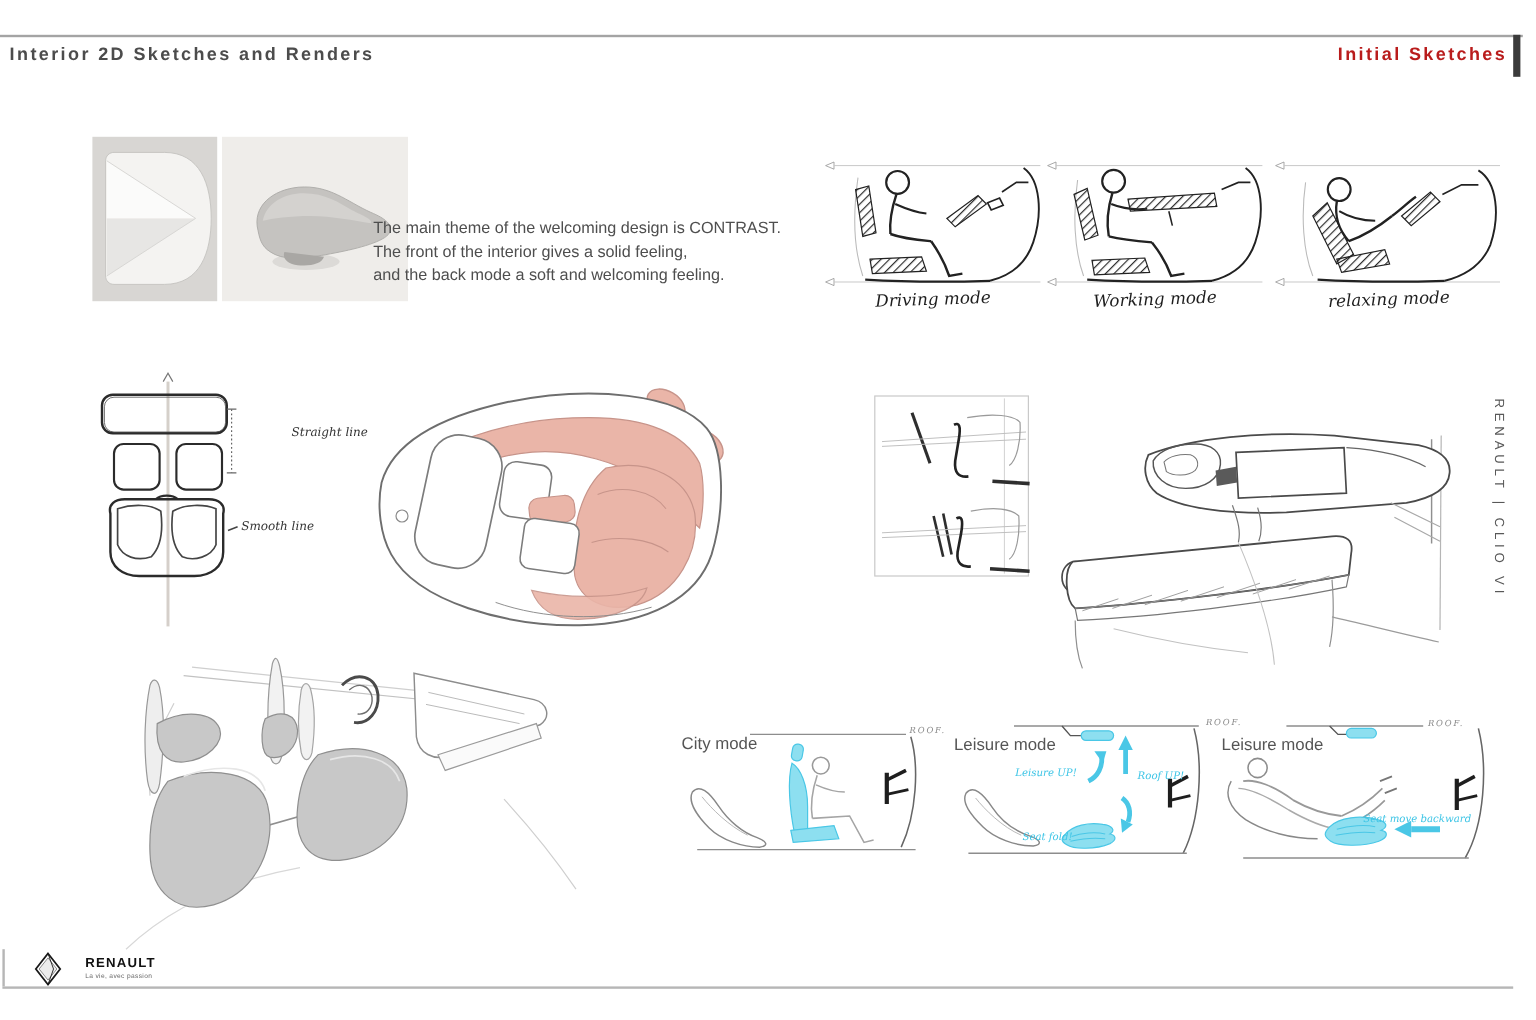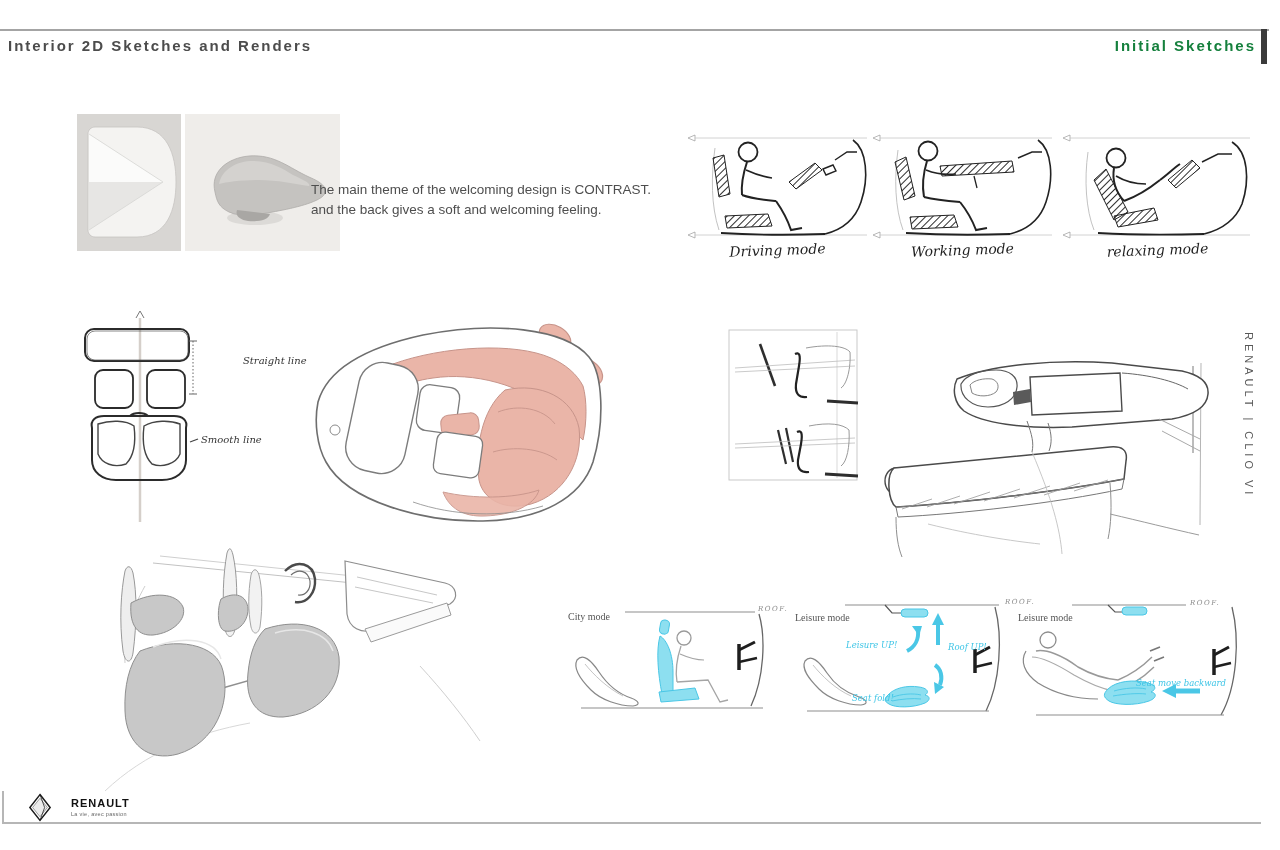--- a/index.html
+++ b/index.html
@@ -3,21 +3,21 @@
 <meta charset="utf-8">
 <style>
   html,body{margin:0;padding:0;background:#fff;}
   .page{position:relative;width:1280px;height:850px;background:#ffffff;overflow:hidden;
         font-family:"Liberation Sans",sans-serif;}
   .abs{position:absolute;}
 
   
   .rule-top{left:0;top:29px;width:1269px;height:2px;background:#a4a4a4;}
   .page-title{left:8px;top:37px;font-size:15px;letter-spacing:2px;color:#4c4c4c;font-weight:600;}
-  .section-title{right:24px;top:37px;font-size:15px;letter-spacing:2px;color:#15803d;font-weight:600;}
+  .section-title{right:24px;top:37px;font-size:15px;letter-spacing:2px;color:#b91c1c;font-weight:600;}
   .corner-bar{left:1261px;top:29px;width:6px;height:35px;background:#3b3b3b;}
 
   
   .render{overflow:hidden;}
   .render-a{left:37px;top:98px;width:104px;height:137px;background:#d8d6d3;}
   .render-b{left:145px;top:98px;width:155px;height:137px;background:#efedea;}
 
   
   .intro{left:311px;top:180px;font-size:13.5px;line-height:19.5px;color:#4e4e4e;}
 
@@ -31,21 +31,21 @@
   .mode-fig{width:185px;height:152px;}
   .mode-a{left:645px;top:100px;}
   .mode-b{left:830px;top:100px;}
   .mode-c{left:1020px;top:100px;width:195px;}
 
   
   .bm{height:142px;}
   .bm-city{left:563px;top:598px;width:228px;}
   .bm-l1{left:791px;top:593px;width:235px;}
   .bm-l2{left:1014px;top:593px;width:255px;}
-  .bm-label{font-size:10px;color:#555;font-family:Liberation Serif, serif;}
+  .bm-label{font-size:14px;color:#555;}
   .roof-note{font-family:"DejaVu Serif",serif;font-style:italic;font-size:7px;color:#8a8a8a;letter-spacing:1.5px;}
   .cyan-note{font-family:"DejaVu Serif",serif;font-style:italic;font-size:8.5px;color:#3ec5e6;white-space:nowrap;}
 
   
   .side-label{left:1243px;top:332px;writing-mode:vertical-rl;font-size:11px;letter-spacing:4px;color:#585858;}
 
   
   .rule-bottom{left:2px;top:822px;width:1259px;height:2px;background:#b6b6b6;}
   .footer-tick{left:2px;top:791px;width:2px;height:31px;background:#b6b6b6;}
   .logo{left:28px;top:793px;display:flex;align-items:center;gap:19px;}
@@ -76,21 +76,22 @@
     <svg width="155" height="137" viewBox="0 0 155 137">
       <ellipse cx="70" cy="104" rx="28" ry="7" fill="#dcdad7"></ellipse>
       <path d="M30,78 C25,58 42,44 64,42 C90,40 104,54 124,63 C136,68 142,73 140,79 C138,86 118,92 98,96 C78,100 56,104 44,98 C34,93 32,88 30,78 Z" fill="#c5c3c0" stroke="#aeaca9" stroke-width="0.8"></path>
       <path d="M34,70 C37,55 52,47 68,47 C86,47 98,55 108,61 C118,66 126,69 124,72 C110,70 92,66 74,66 C56,66 42,68 34,70 Z" fill="#d4d2cf"></path>
       <path d="M52,96 C50,102 55,106 63,107 C74,108 83,106 85,100" fill="#a9a7a4"></path>
     </svg>
   </figure>
 
   <div class="abs intro">
     <div>The main theme of the welcoming design is CONTRAST.</div>
-    <div>and the back gives a soft and welcoming feeling.</div>
+    <div>The front of the interior gives a solid feeling,</div>
+    <div>and the back mode a soft and welcoming feeling.</div>
   </div>
 
   <figure class="abs fig mode-fig mode-a">
     <svg width="185" height="125" viewBox="0 0 185 125">
       <defs>
           <pattern id="hA" width="5" height="5" patternTransform="rotate(45)" patternUnits="userSpaceOnUse">
             <line x1="0" y1="0" x2="0" y2="5" stroke="#2c2c2c" stroke-width="2"></line>
           </pattern>
         </defs>
       <path d="M3,22 l7,-3 v6 z" fill="none" stroke="#999" stroke-width="0.7"></path>

